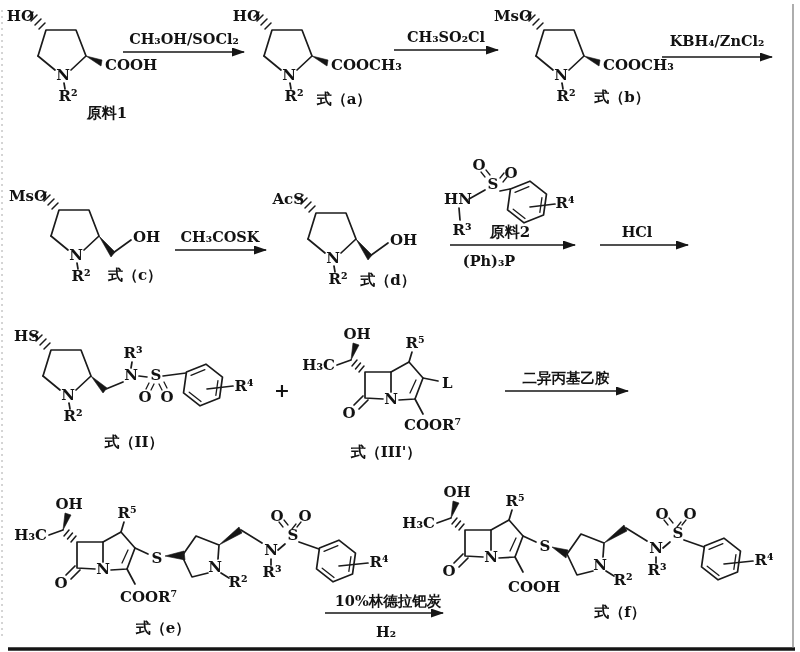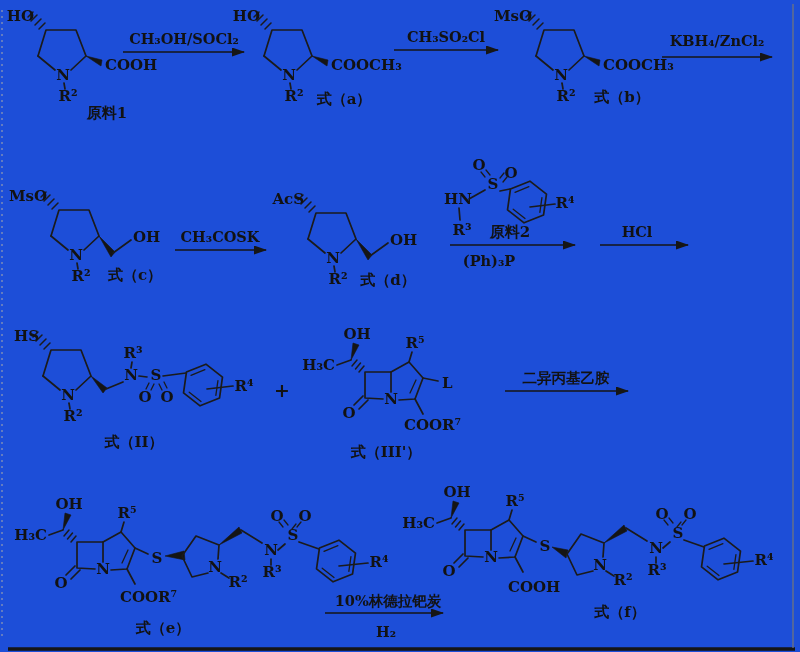--- a/index.html
+++ b/index.html
@@ -1,16 +1,16 @@
 <!DOCTYPE html>
 <html><head>
 <meta charset="utf-8">
 <style>
   html,body{margin:0;padding:0;background:#e8e8e6;}
-  .page{width:800px;height:652px;background:#1d4ed8;position:relative;overflow:hidden;}
+  .page{width:800px;height:652px;background:#ffffff;position:relative;overflow:hidden;}
   svg{display:block}
   .bond{fill:none;stroke:#1b1b1b;stroke-width:1.7;stroke-linecap:round;stroke-linejoin:round}
   .thin{stroke-width:1.3}
   .wedge{fill:#151515;stroke:#151515;stroke-width:.6}
   .hash{fill:none;stroke:#1b1b1b;stroke-width:1.5;stroke-linecap:round}
   .arrow{stroke:#161616;stroke-width:1.6}
   text{font-family:"DejaVu Serif","Liberation Serif",serif;fill:#121212}
   .at{font-size:15px;font-weight:700}
   .rx{font-size:14.5px;font-weight:700;text-anchor:middle}
   .cap{font-size:15px;font-weight:700;text-anchor:middle}

